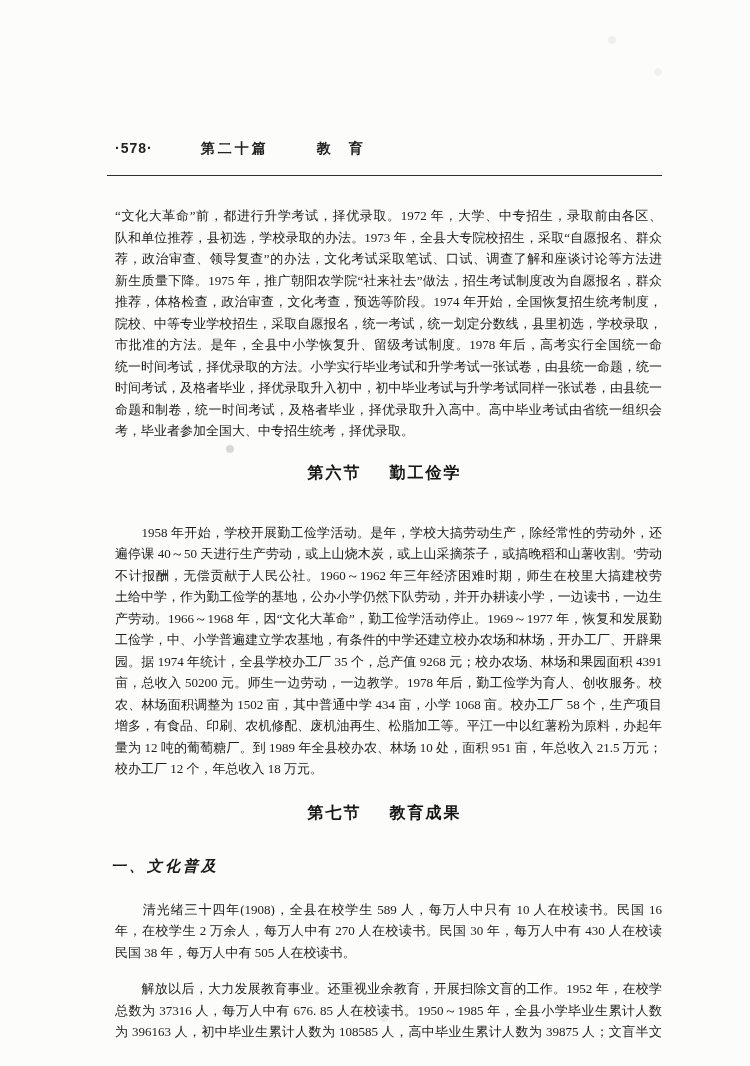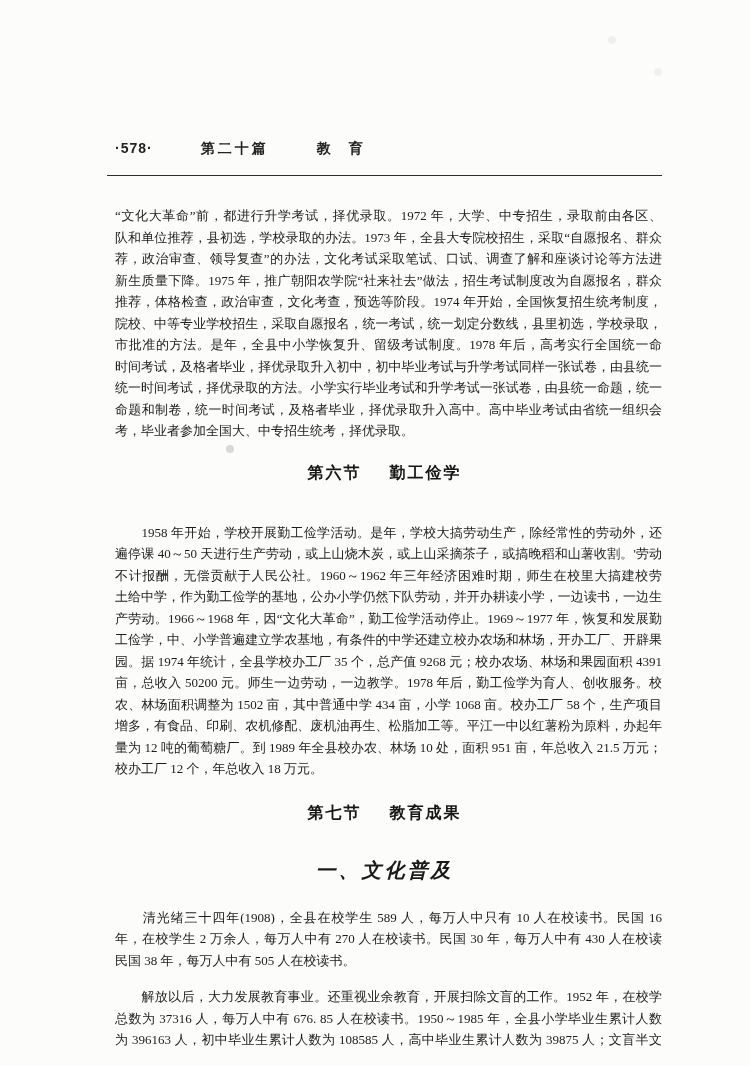--- a/index.html
+++ b/index.html
@@ -57,25 +57,24 @@
     font-family: "Liberation Sans", sans-serif;
     font-weight: 700;
     font-size: 16px;
     letter-spacing: 2px;
     color: #161616;
   }
   h2.section .sec-title { margin-left: 20px; }
   h2.section7 { margin-top: 19px; margin-bottom: 0; }
   h3.subsection {
     margin-top: 25px;
-    text-align: center;
     font-family: "Liberation Serif", serif;
     font-style: italic;
     font-weight: 700;
-    font-size: 20px;
+    font-size: 15px;
     letter-spacing: 3px;
     color: #1a1a1a;
   }
   .speck { position: absolute; border-radius: 50%; }
   .speck.s1 { left: 600px; top: 28px;  width: 3px; height: 3px; background: #efefef; }
   .speck.s2 { left: 646px; top: 60px;  width: 4px; height: 3px; background: #f1f1f1; }
   .speck.s3 { left: 218px; top: 437px; width: 3px; height: 3px; background: #d9d9d9; }
   .speck.s4 { left: 372px; top: 1006px; width: 2px; height: 2px; background: #ededed; }
 </style>
 </head>
@@ -98,22 +97,22 @@
     <div class="rule"></div>
 
     <div class="para para1">
         <div class="line">“文化大革命”前，都进行升学考试，择优录取。1972 年，大学、中专招生，录取前由各区、社、大</div>
         <div class="line">队和单位推荐，县初选，学校录取的办法。1973 年，全县大专院校招生，采取“自愿报名、群众推</div>
         <div class="line">荐，政治审查、领导复查”的办法，文化考试采取笔试、口试、调查了解和座谈讨论等方法进行，</div>
         <div class="line">新生质量下降。1975 年，推广朝阳农学院“社来社去”做法，招生考试制度改为自愿报名，群众</div>
         <div class="line">推荐，体格检查，政治审查，文化考查，预选等阶段。1974 年开始，全国恢复招生统考制度，大专</div>
         <div class="line">院校、中等专业学校招生，采取自愿报名，统一考试，统一划定分数线，县里初选，学校录取，省、</div>
         <div class="line">市批准的方法。是年，全县中小学恢复升、留级考试制度。1978 年后，高考实行全国统一命题，</div>
+        <div class="line">统一时间考试，择优录取的方法。小学实行毕业考试和升学考试一张试卷，由县统一命题，统一</div>
         <div class="line">时间考试，及格者毕业，择优录取升入初中，初中毕业考试与升学考试同样一张试卷，由县统一</div>
-        <div class="line">统一时间考试，择优录取的方法。小学实行毕业考试和升学考试一张试卷，由县统一命题，统一</div>
         <div class="line">命题和制卷，统一时间考试，及格者毕业，择优录取升入高中。高中毕业考试由省统一组织会</div>
         <div class="line short">考，毕业者参加全国大、中专招生统考，择优录取。</div>
       </div>
 
     <h2 class="section section6">
       <span class="sec-label">第六节</span><span class="sec-title">勤工俭学</span>
     </h2>
 
     <div class="para para2">
         <div class="line">　　1958 年开始，学校开展勤工俭学活动。是年，学校大搞劳动生产，除经常性的劳动外，还普</div>

